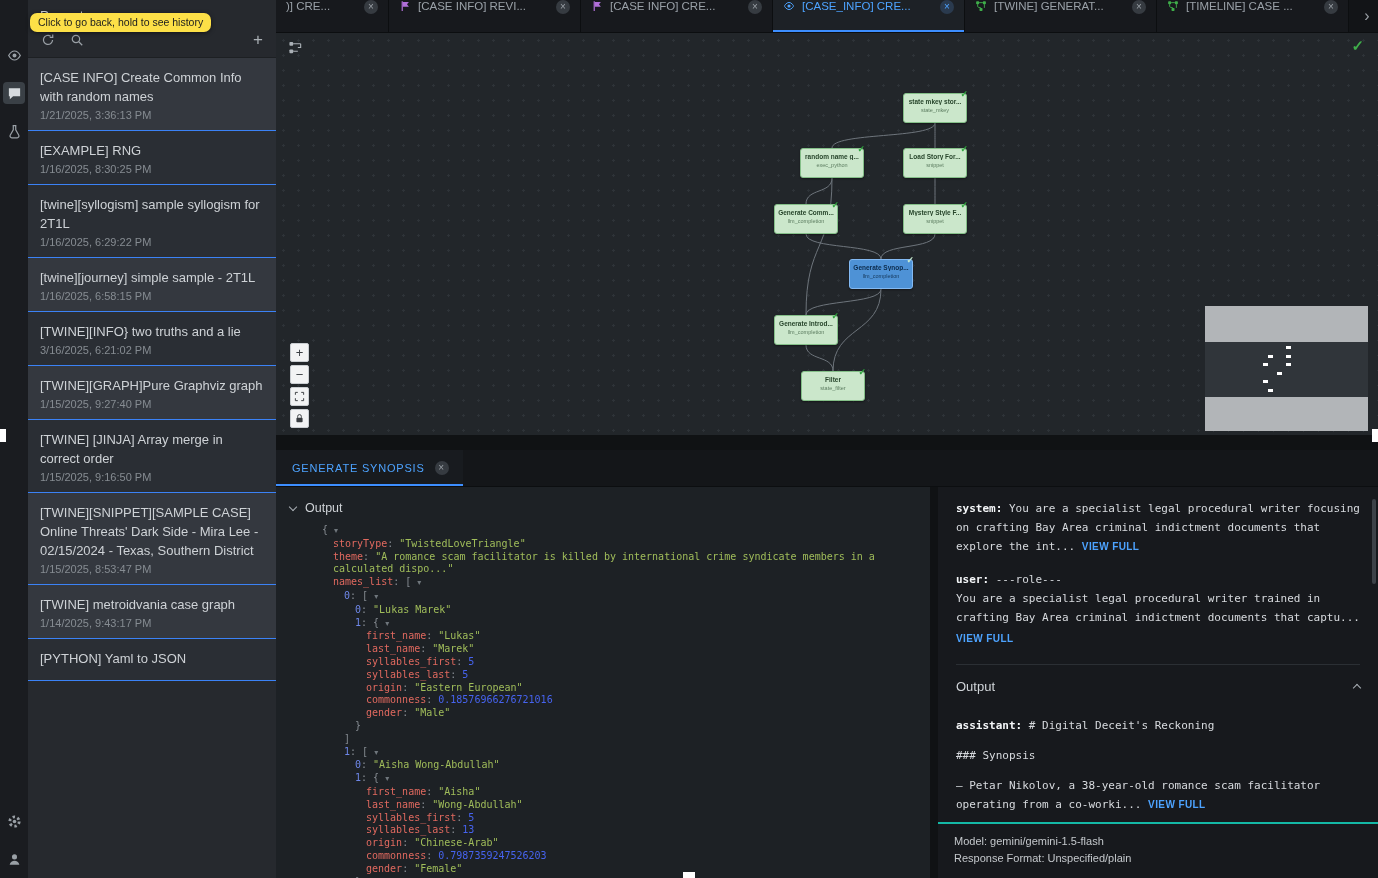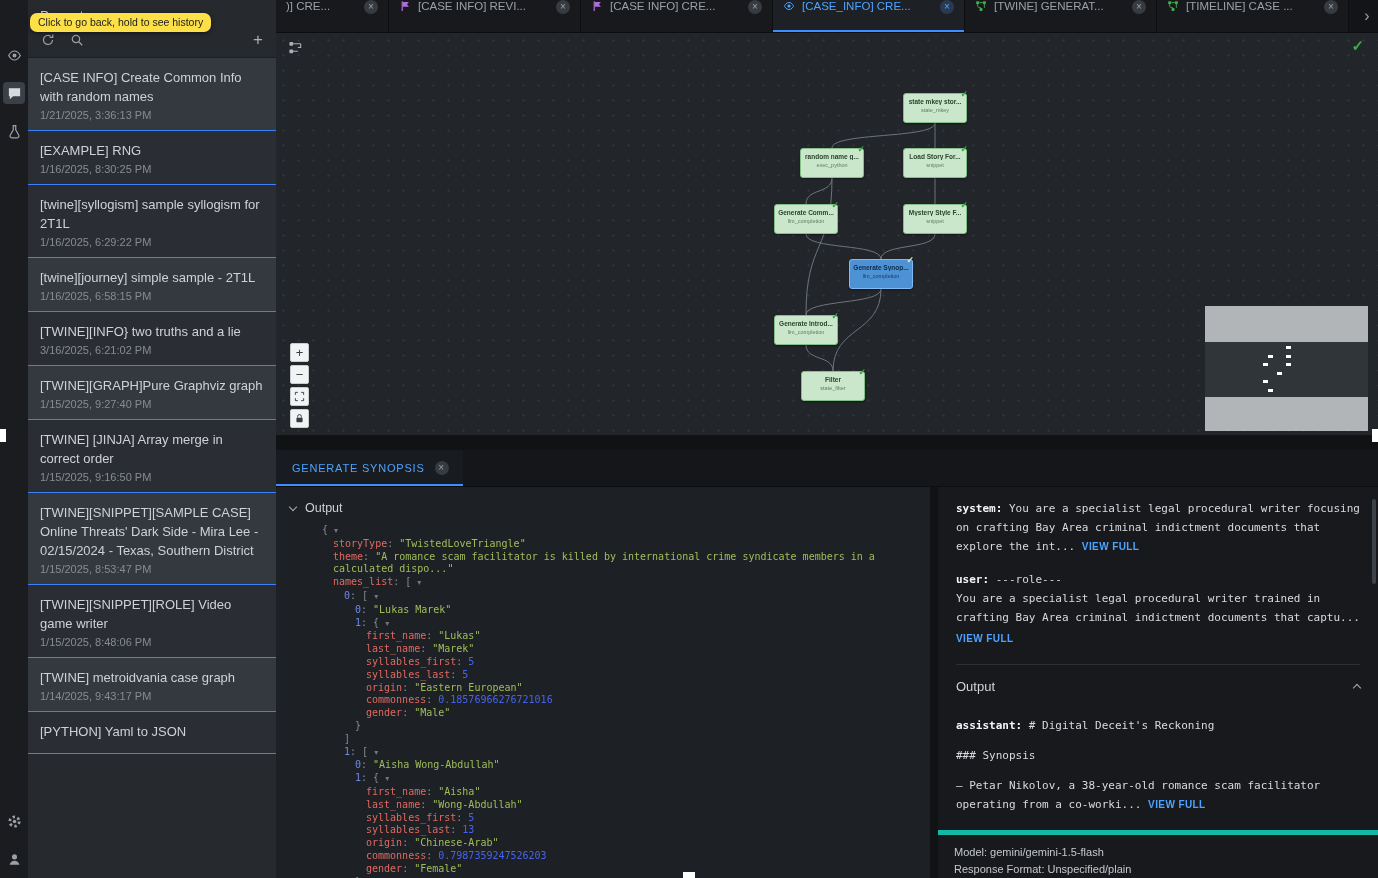--- a/index.html
+++ b/index.html
@@ -98,21 +98,21 @@
 #inspector { position:absolute; left:662px; right:0; top:0; height:100%; background:#17191d; padding:12px 18px 8px;
              font-family:"DejaVu Sans Mono",monospace; font-size:11px; line-height:19px; color:#d7dade; overflow:hidden; }
 #inspector b { color:#f4f6f8; }
 .viewfull { color:#4da3ff; font-family:"Liberation Sans",sans-serif; font-size:10px; font-weight:bold; letter-spacing:.4px; cursor:pointer; text-decoration:none; }
 .viewfull.block { display:inline-block; margin-top:2px; }
 .msg { margin-bottom:14px; }
 .msg p { margin:0 0 11px; }
 .out-section { border-top:1px solid #2b2f34; margin-top:16px; padding-top:12px; }
 .out-sec-header { display:flex; align-items:center; justify-content:space-between; font-family:"Liberation Sans",sans-serif;
                   font-size:13px; color:#d0d4d8; margin-bottom:20px; cursor:pointer; }
-.insp-footer { position:absolute; left:0; right:0; bottom:0; height:48px; border-top:5px solid #14b8a6; background:#17191d;
+.insp-footer { position:absolute; left:0; right:0; bottom:0; height:56px; border-top:2px solid #14b8a6; background:#17191d;
                padding:9px 16px; font-family:"Liberation Sans",sans-serif; font-size:11px; line-height:17px; color:#c4c8cc; }
 .scroll-thumb { position:absolute; right:2px; top:12px; width:4px; height:85px; border-radius:2px; background:#3d4248; }
 
 
 .chev { display:inline-block; width:6px; height:6px; border-left:1.6px solid #a9afb5; border-bottom:1.6px solid #a9afb5; }
 .chev.down { transform:rotate(-45deg); margin-top:-3px; }
 .chev.up { transform:rotate(135deg); margin-top:3px; }
 
 
 .handle { position:absolute; background:#ffffff; z-index:70; }
@@ -219,24 +219,20 @@
   <div class="pitem">
     <div class="pi-title">[TWINE] [JINJA] Array merge in correct order</div>
     <div class="pi-date">1/15/2025, 9:16:50 PM</div>
   </div>
 
   <div class="pitem hl">
     <div class="pi-title">[TWINE][SNIPPET][SAMPLE CASE] Online Threats' Dark Side - Mira Lee - 02/15/2024 - Texas, Southern District</div>
     <div class="pi-date">1/15/2025, 8:53:47 PM</div>
   </div>
 
-  <div class="pitem">
-    <div class="pi-title">[TWINE][SNIPPET][ROLE] Video game writer</div>
-    <div class="pi-date">1/15/2025, 8:48:06 PM</div>
-  </div>
 
   <div class="pitem hl">
     <div class="pi-title">[TWINE] metroidvania case graph</div>
     <div class="pi-date">1/14/2025, 9:43:17 PM</div>
   </div>
 
   <div class="pitem">
     <div class="pi-title">[PYTHON] Yaml to JSON</div>
     <div class="pi-date"></div>
   </div>

